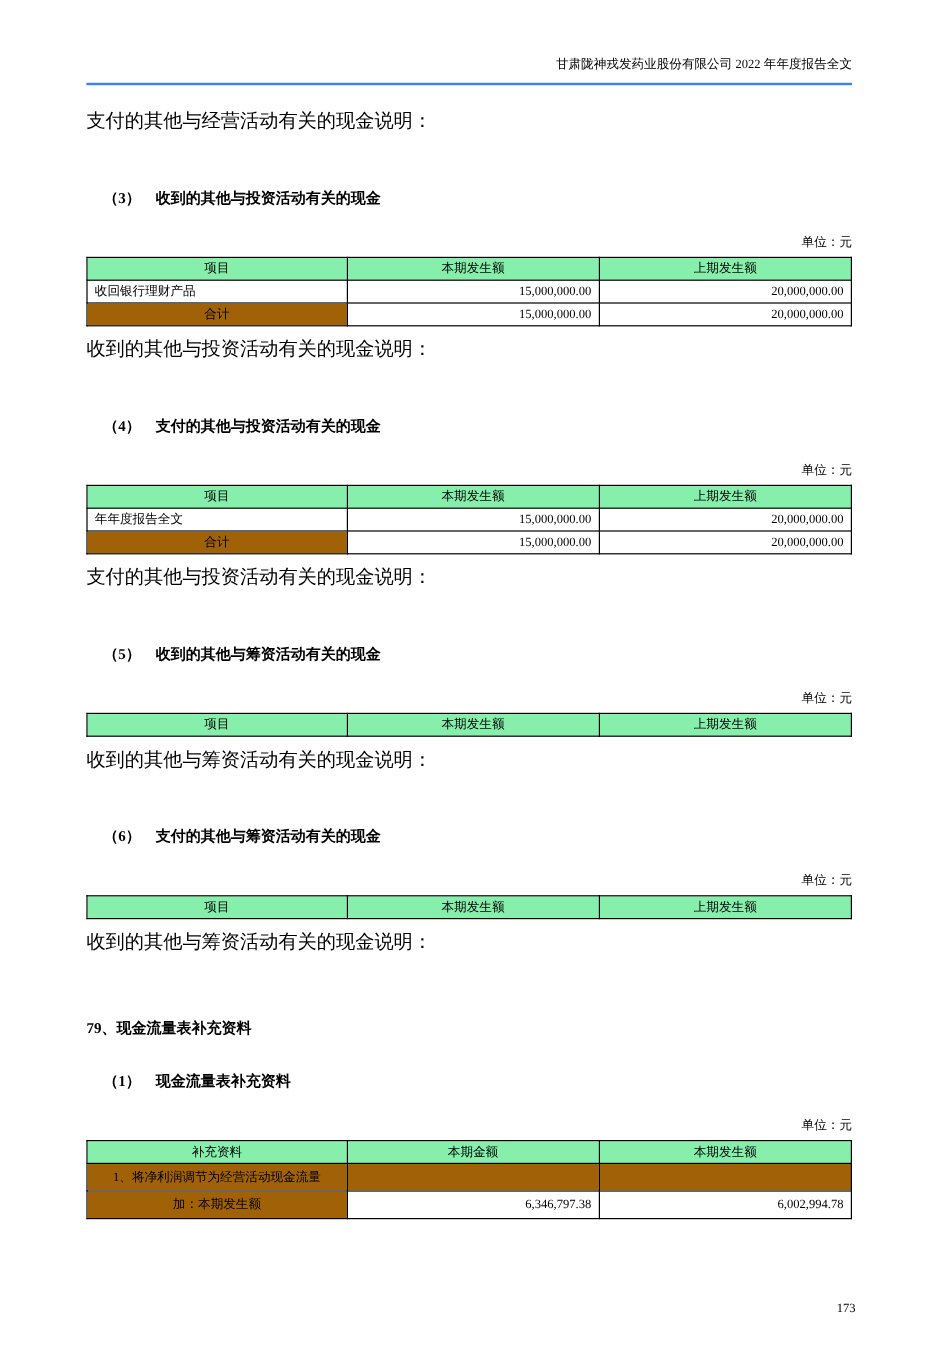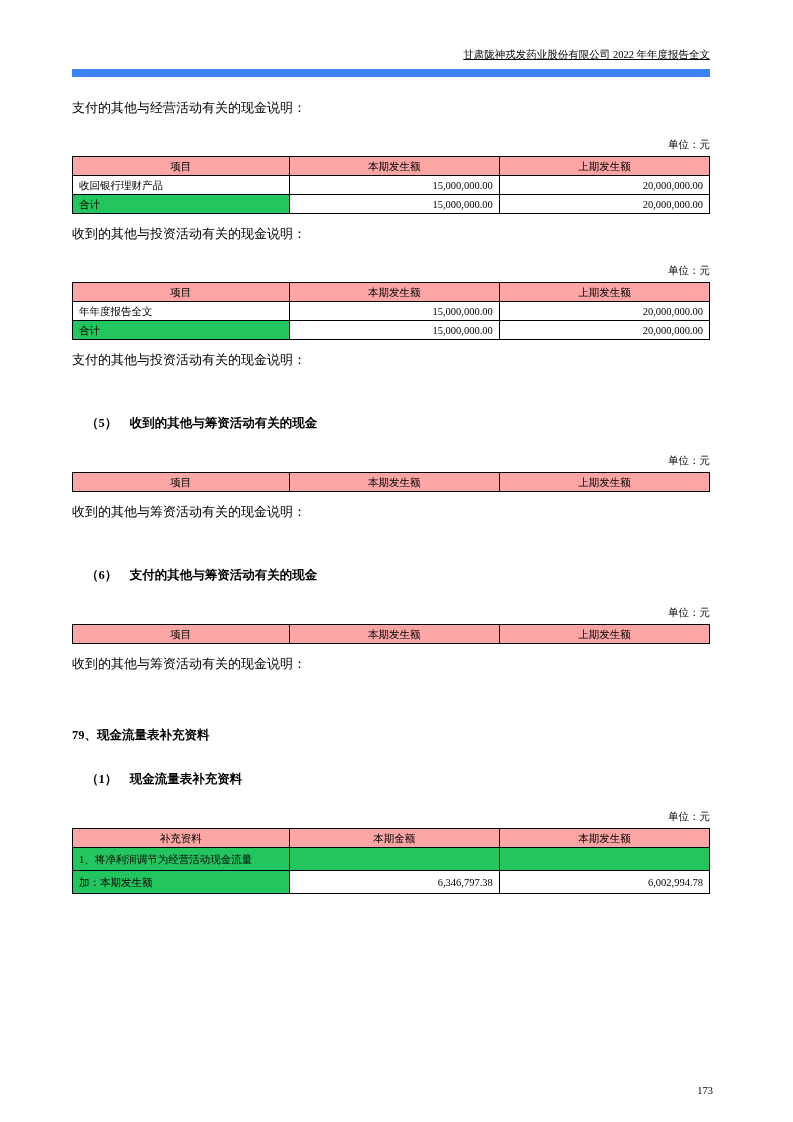--- a/index.html
+++ b/index.html
@@ -20,25 +20,24 @@
     height: 1122px;
     box-sizing: border-box;
     padding: 48px 83px 0 72px;
     background: #ffffff;
   }
   .doc-header {
     text-align: right;
     font-size: 10.5px;
     line-height: 14px;
     padding-bottom: 7px;
-    border-bottom: 8px solid #3b82f6;
-    text-decoration: underline;
+    border-bottom: 2px solid #3b82f6;
   }
   .note {
-    font-size: 13px;
+    font-size: 16px;
     line-height: 14px;
     margin: 13px 0 0 0;
   }
   .first-note {
     margin-top: 24px;
   }
   .sec-title {
     font-size: 12.5px;
     font-weight: bold;
     line-height: 16px;
@@ -70,27 +69,27 @@
     padding: 2px 6px;
     height: 14px;
     line-height: 13px;
     overflow: hidden;
     white-space: nowrap;
   }
   table.data-table {
     border: 1.5px solid #000000;
   }
   table.data-table th {
-    background: #fca5a5;
+    background: #86efac;
     font-weight: normal;
     text-align: center;
   }
   td.label { text-align: left; }
   td.num   { text-align: right; font-family: Liberation Serif, serif; }
-  td.shaded { background: #22c55e; }
+  td.shaded { background: #a16207; text-align: center; }
   .col-item  { width: 34%; }
   .col-curr  { width: 33%; }
   .col-prior { width: 33%; }
   table.supp-table td {
     padding: 4px 6px;
   }
   td.indent { padding-left: 20px; }
   .page-number {
     position: absolute;
     top: 1085px;
@@ -102,20 +101,21 @@
 <body>
 
 <div class="page">
 
   <div class="doc-header">
     <span>甘肃陇神戎发药业股份有限公司 2022 年年度报告全文</span>
   </div>
 
   <p class="note first-note">支付的其他与经营活动有关的现金说明：</p>
 
+  <h3 class="sec-title">（3）　收到的其他与投资活动有关的现金</h3>
   <div class="unit">单位：元</div>
   <table class="data-table">
     <colgroup>
         <col class="col-item">
         <col class="col-curr">
         <col class="col-prior">
       </colgroup>
     <thead>
       <tr>
         <th>项目</th>
@@ -131,20 +131,21 @@
       </tr>
       <tr>
         <td class="label shaded">合计</td>
         <td class="num">15,000,000.00</td>
         <td class="num">20,000,000.00</td>
       </tr>
     </tbody>
   </table>
   <p class="note">收到的其他与投资活动有关的现金说明：</p>
 
+  <h3 class="sec-title">（4）　支付的其他与投资活动有关的现金</h3>
   <div class="unit">单位：元</div>
   <table class="data-table">
     <colgroup>
         <col class="col-item">
         <col class="col-curr">
         <col class="col-prior">
       </colgroup>
     <thead>
       <tr>
         <th>项目</th>

